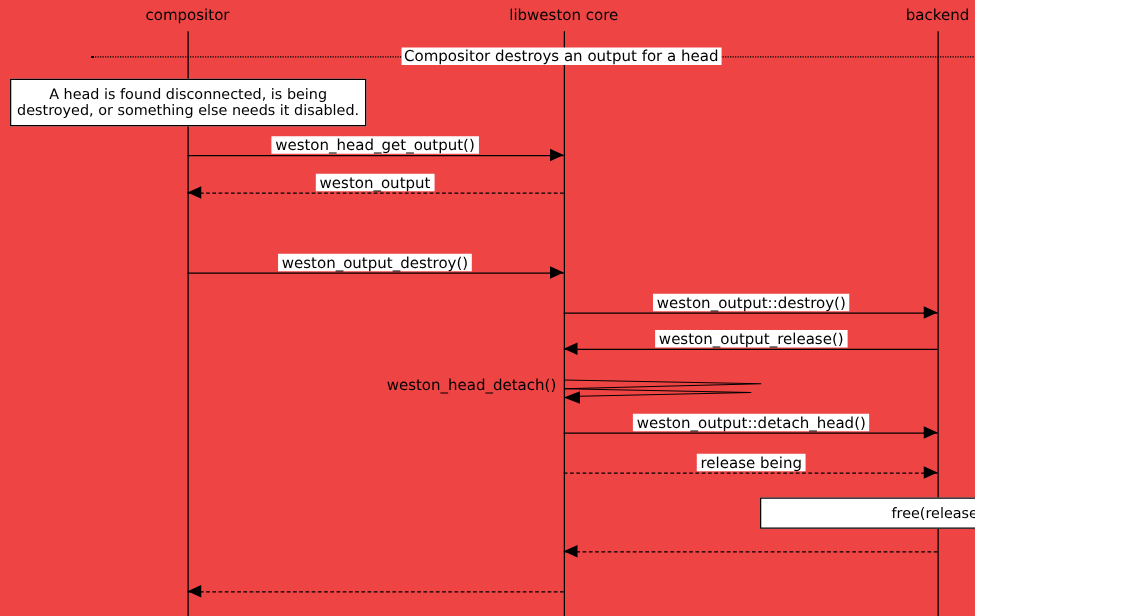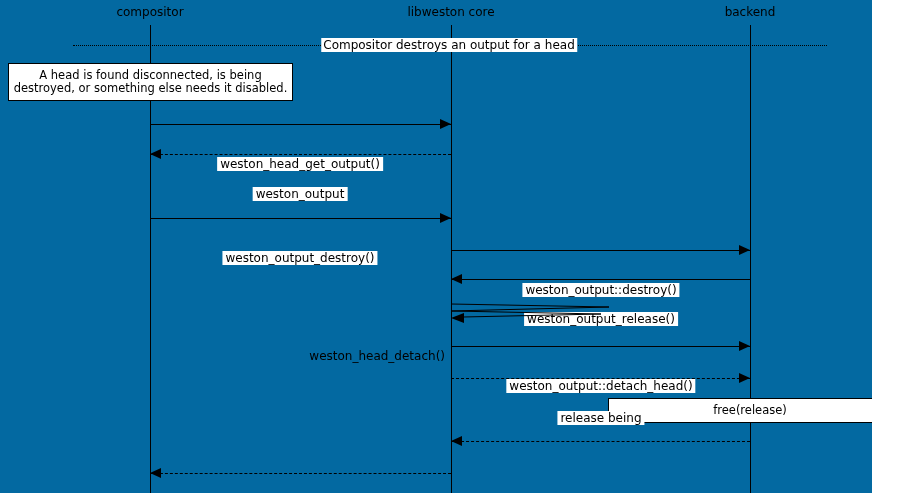--- a/index.html
+++ b/index.html
@@ -2,23 +2,23 @@
 <html><head>
 <meta charset="utf-8">
 <style>
   html, body {
     margin: 0;
     padding: 0;
     background: #ffffff;
   }
   #diagram {
     position: relative;
-    width: 872px;
+    width: 780px;
     height: 493px;
-    background: #0369a1;
+    background: #ef4444;
     font-family: "DejaVu Sans", "Liberation Sans", sans-serif;
     overflow: hidden;
   }
   .participant-label {
     position: absolute;
     font-size: 12px;
     color: #000000;
     text-align: center;
     white-space: nowrap;
     transform: translateX(-50%);
@@ -81,21 +81,20 @@
   }
   .msg-label {
     position: absolute;
     font-size: 12px;
     color: #000000;
     white-space: nowrap;
     background: #ffffff;
     padding: 0 3px;
     transform: translate(-50%, -100%);
     line-height: 14px;
-    margin-top: 48px;
   }
   .msg-label.anchor-right {
     transform: translate(-100%, -50%);
     background: transparent;
   }
   .selfcall {
     position: absolute;
   }
 </style>
 </head>

